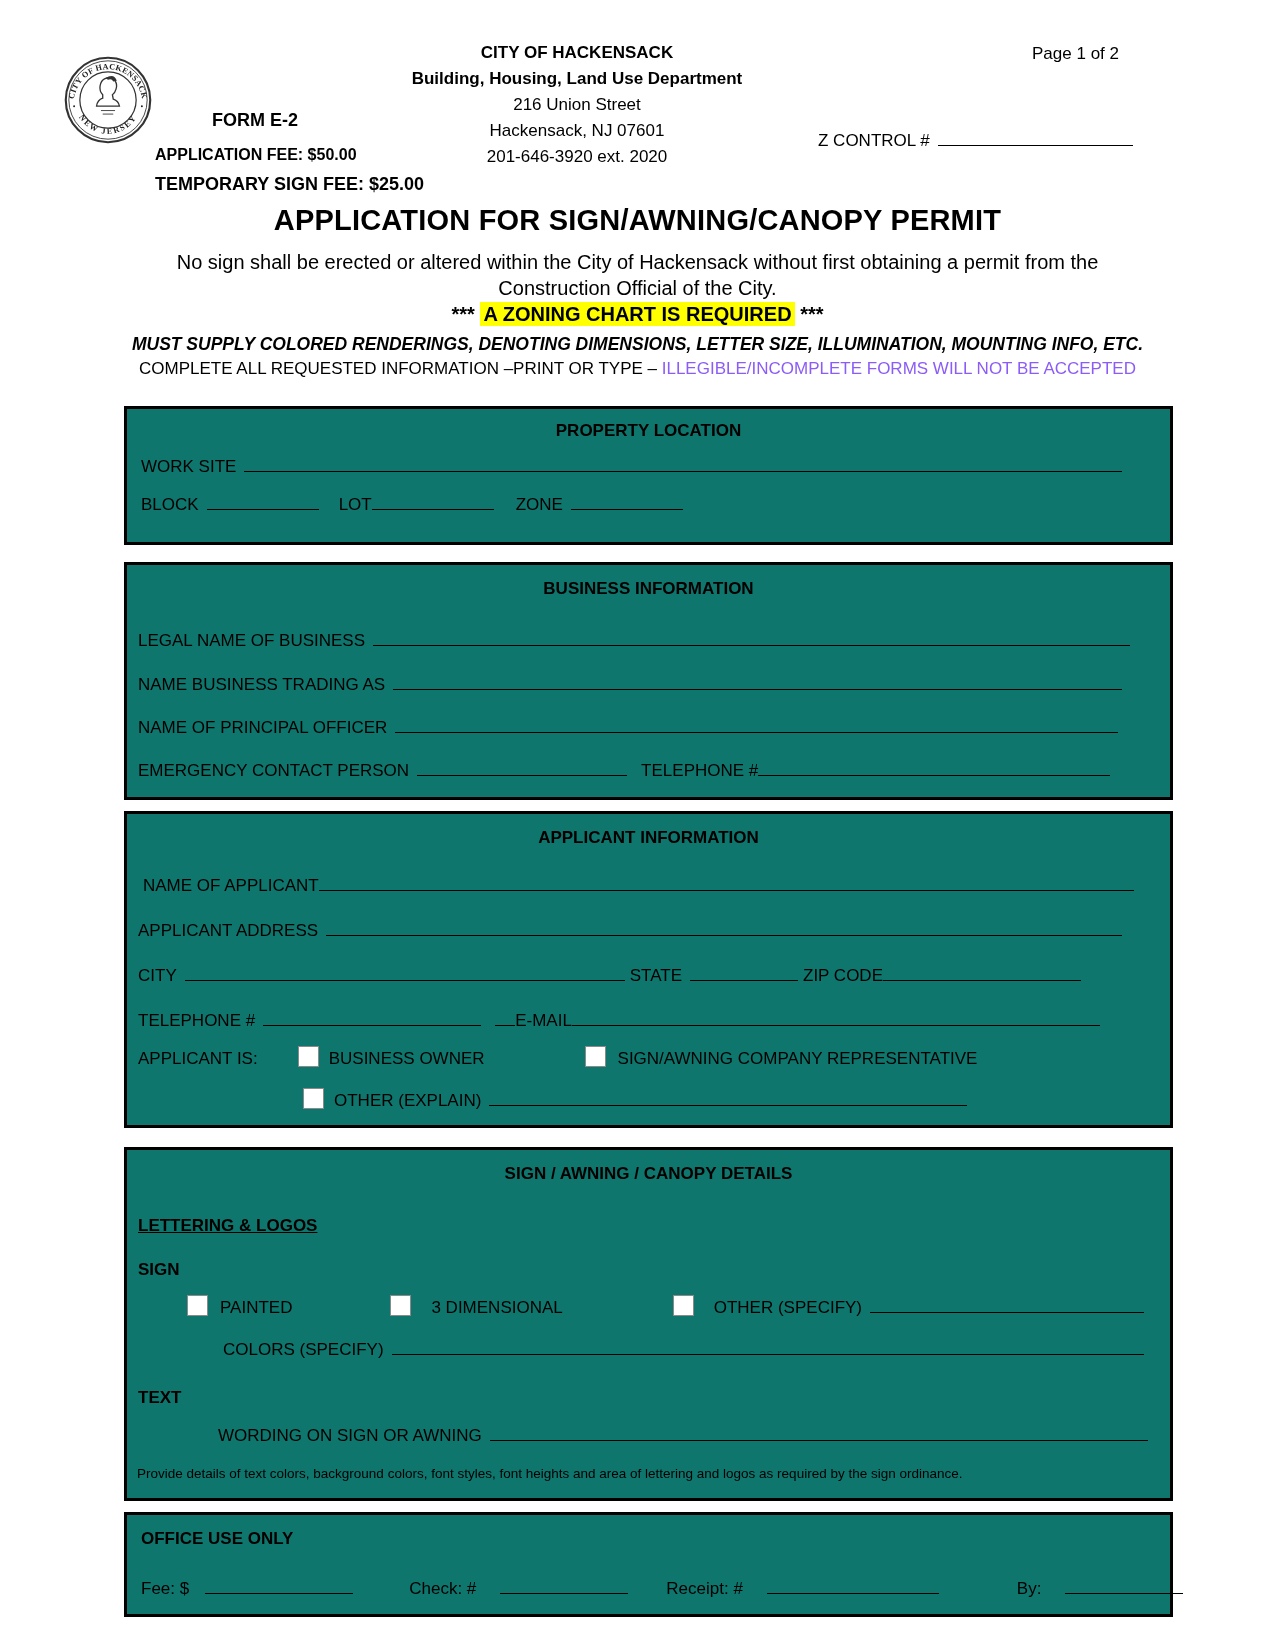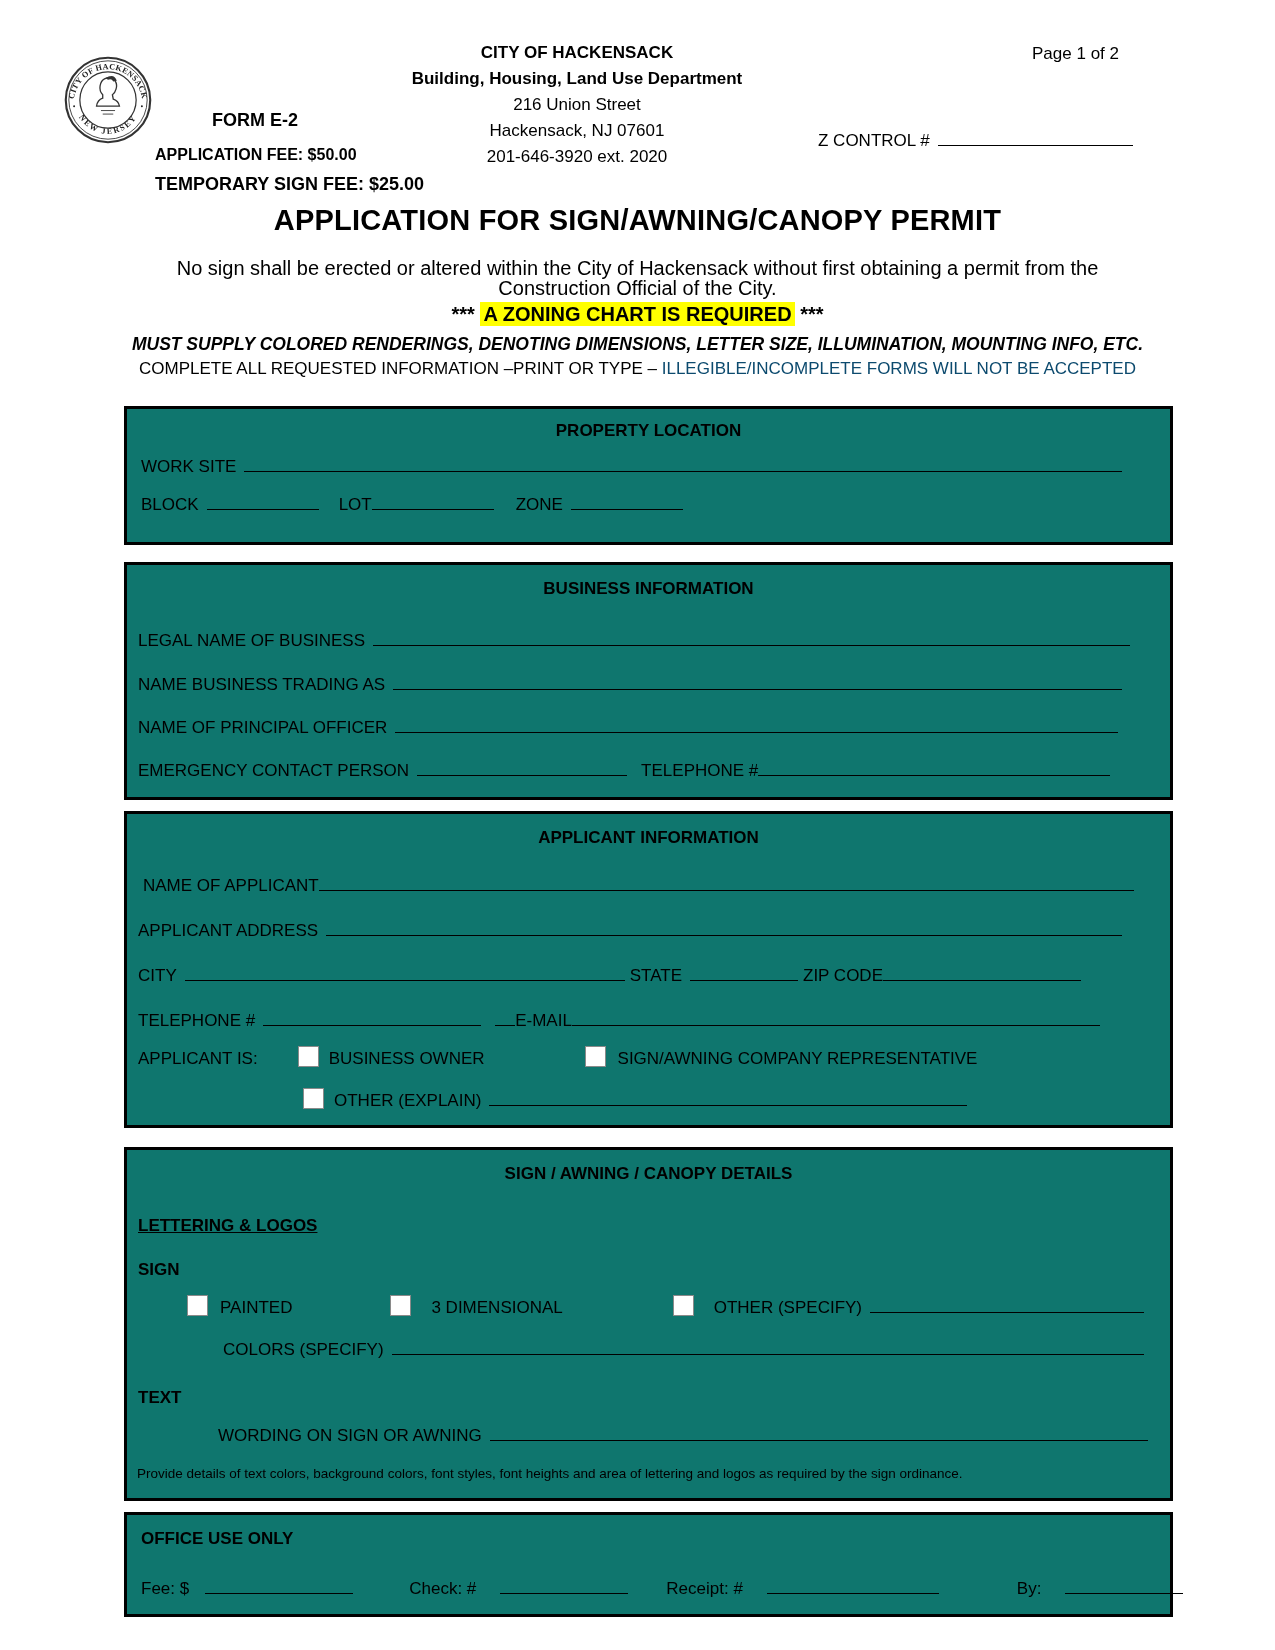--- a/index.html
+++ b/index.html
@@ -22,27 +22,27 @@
   .hdr-center { top:40px; left:287px; width:580px; text-align:center; font-size:17px; line-height:26px; }
   .page-num { top:44px; right:156px; font-size:17px; }
   .form-label { top:86px; left:212px; font-size:18px; font-weight:bold;margin-top:24px; }
   .fee1 { top:146px; left:155px; font-size:16px; font-weight:bold; }
   .fee2 { top:174px; left:155px; font-size:18px; font-weight:bold; }
   .zcontrol { top:131px; left:818px; font-size:17px; display:flex; align-items:baseline; }
   .seal-wrap { top:56px; left:64px; width:88px; height:88px; }
 
   
   .main-title { top:204px; font-size:29px; font-weight:bold; letter-spacing:0.2px; }
-  .intro1 { top:257px; font-size:20px; }
+  .intro1 { top:251px; font-size:20px; }
   .intro2 { top:277px; font-size:20px; }
   .zoning { top:303px; font-size:20px; font-weight:bold; }
   .hl { background:#FFFF00; padding:1px 3px; }
   .must { top:334px; font-size:17.5px; font-weight:bold; font-style:italic; }
   .complete { top:359px; font-size:17px; }
-  .red { color:#0c4a6e;text-align:right; }
+  .red { color:#8b5cf6;text-align:right; }
 
   
   .box { position:absolute; left:124px; width:1049px; border:3px solid #000; background:#0f766e; }
   .box-title { position:absolute; left:0; width:100%; text-align:center; font-weight:bold; font-size:17px; }
   .row { position:absolute; display:flex; align-items:baseline; font-size:17px; white-space:nowrap; }
   .line { display:inline-block; border-bottom:1.6px solid #000; height:14px; }
   .grow { flex:1 1 auto; }
   .cb { width:21px; height:21px; border:1.6px solid #8a8a8a; background:#fff; display:inline-block; flex:none; align-self:center; position:relative; top:-3px; }
   .note { font-size:13.5px; }
   .ul { text-decoration:underline; }

